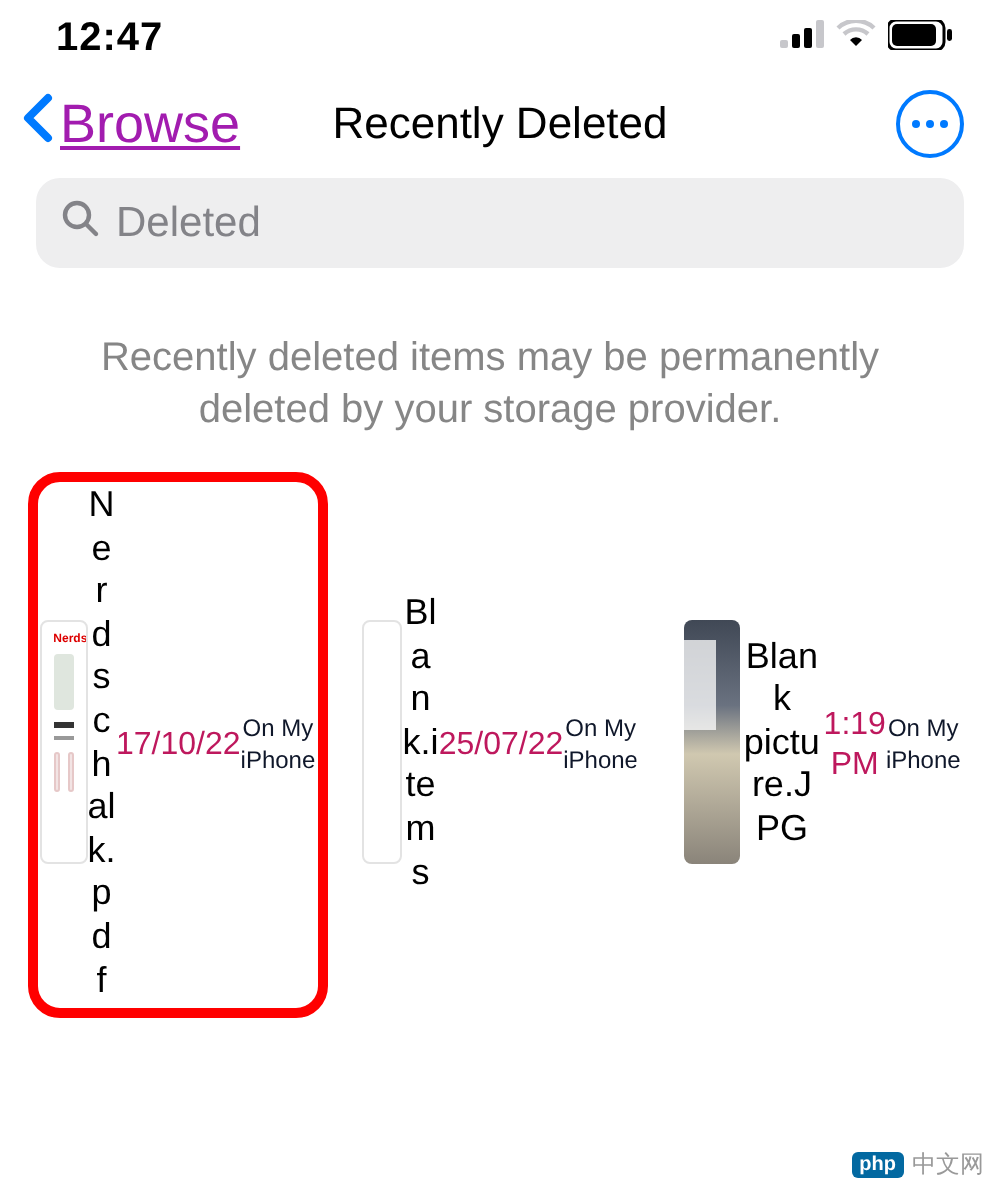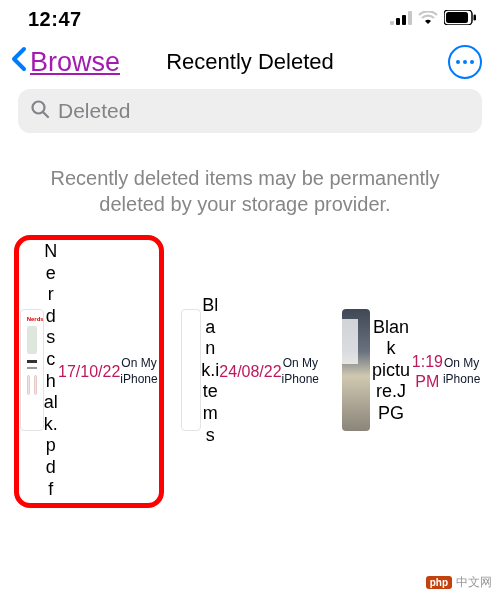--- a/index.html
+++ b/index.html
@@ -106,21 +106,21 @@
     position: absolute;
     bottom: 4px;
     right: 8px;
     font-size: 12px;
     color: #999;
     display: flex;
     align-items: center;
     gap: 4px;
   }
   .watermark .logo {
-    background: #c2410c;
+    background: #0369a1;
     color: #fff;
     font-size: 10px;
     padding: 1px 4px;
     border-radius: 3px;
     font-weight: 700;
   }
 </style>
 </head>
 <body>
 
@@ -198,21 +198,21 @@
         </div>
     </div>
     <div class="file-name">Nerdschalk.pdf</div>
     <div class="file-date">17/10/22</div>
     <div class="file-loc">On My iPhone</div>
   </div>
 
   <div class="file-item">
     <div class="thumb"></div>
     <div class="file-name">Blank.items</div>
-    <div class="file-date">24/08/22</div>
+    <div class="file-date">25/07/22</div>
     <div class="file-loc">On My iPhone</div>
   </div>
 
   <div class="file-item">
     <div class="thumb-image"></div>
     <div class="file-name">Blank picture.JPG</div>
     <div class="file-date">1:19 PM</div>
     <div class="file-loc">On My iPhone</div>
   </div>
 

